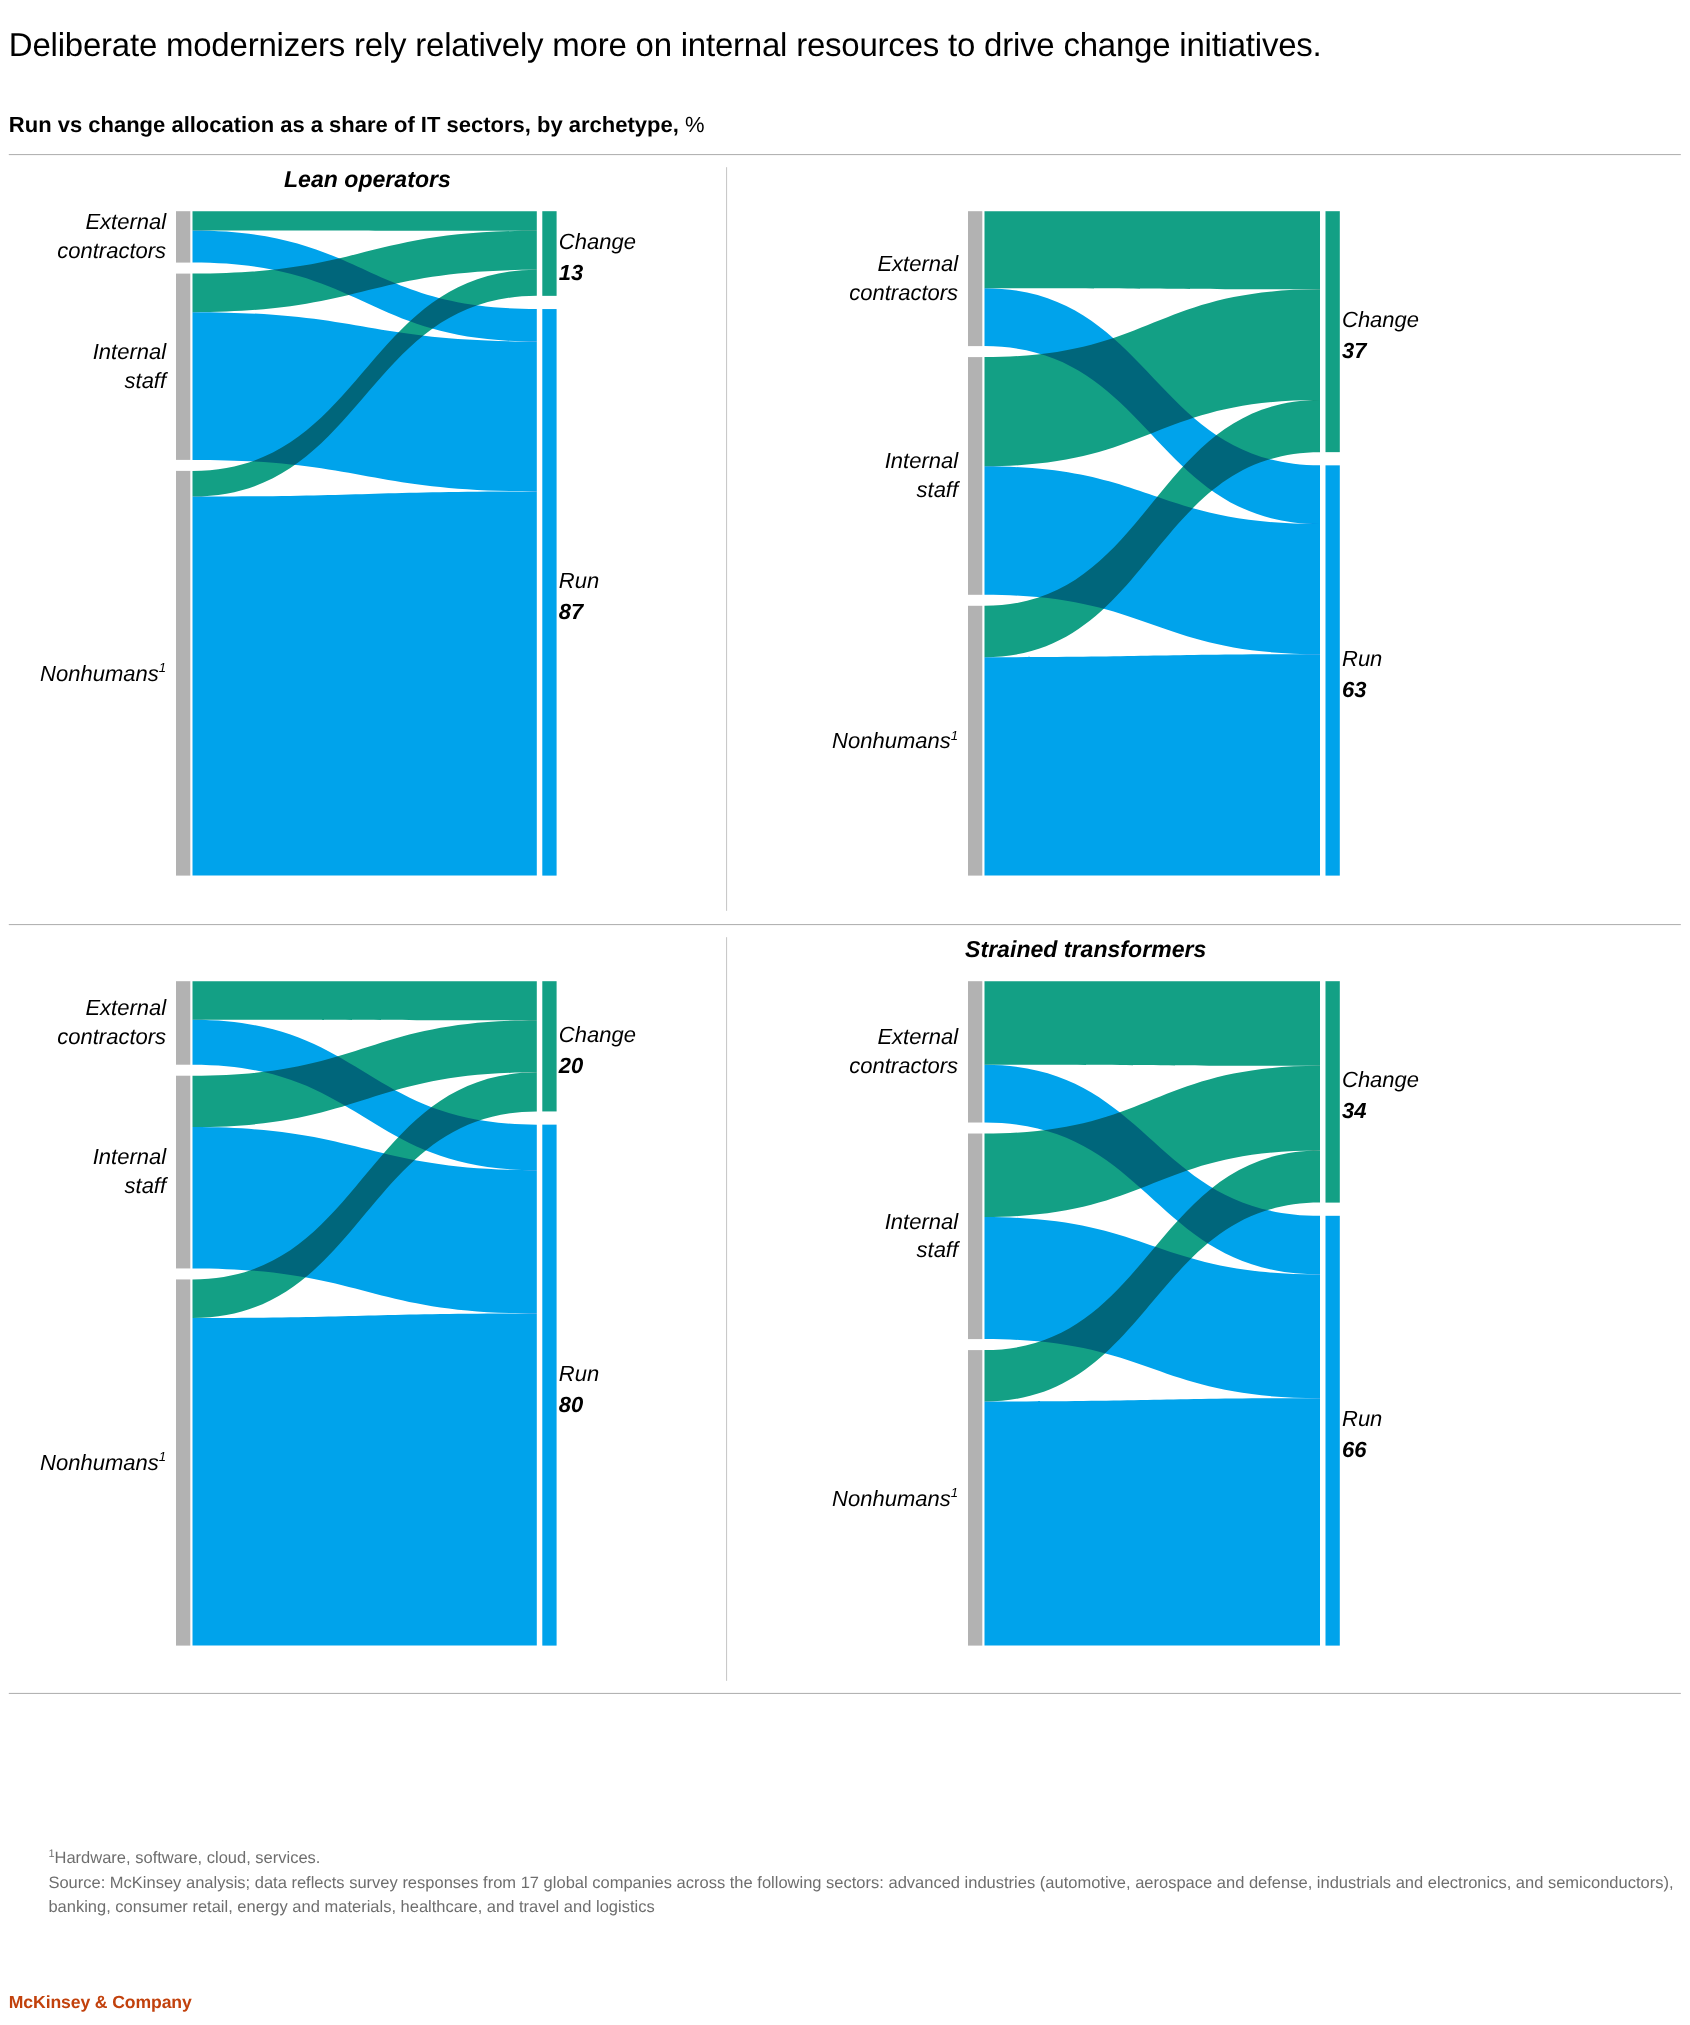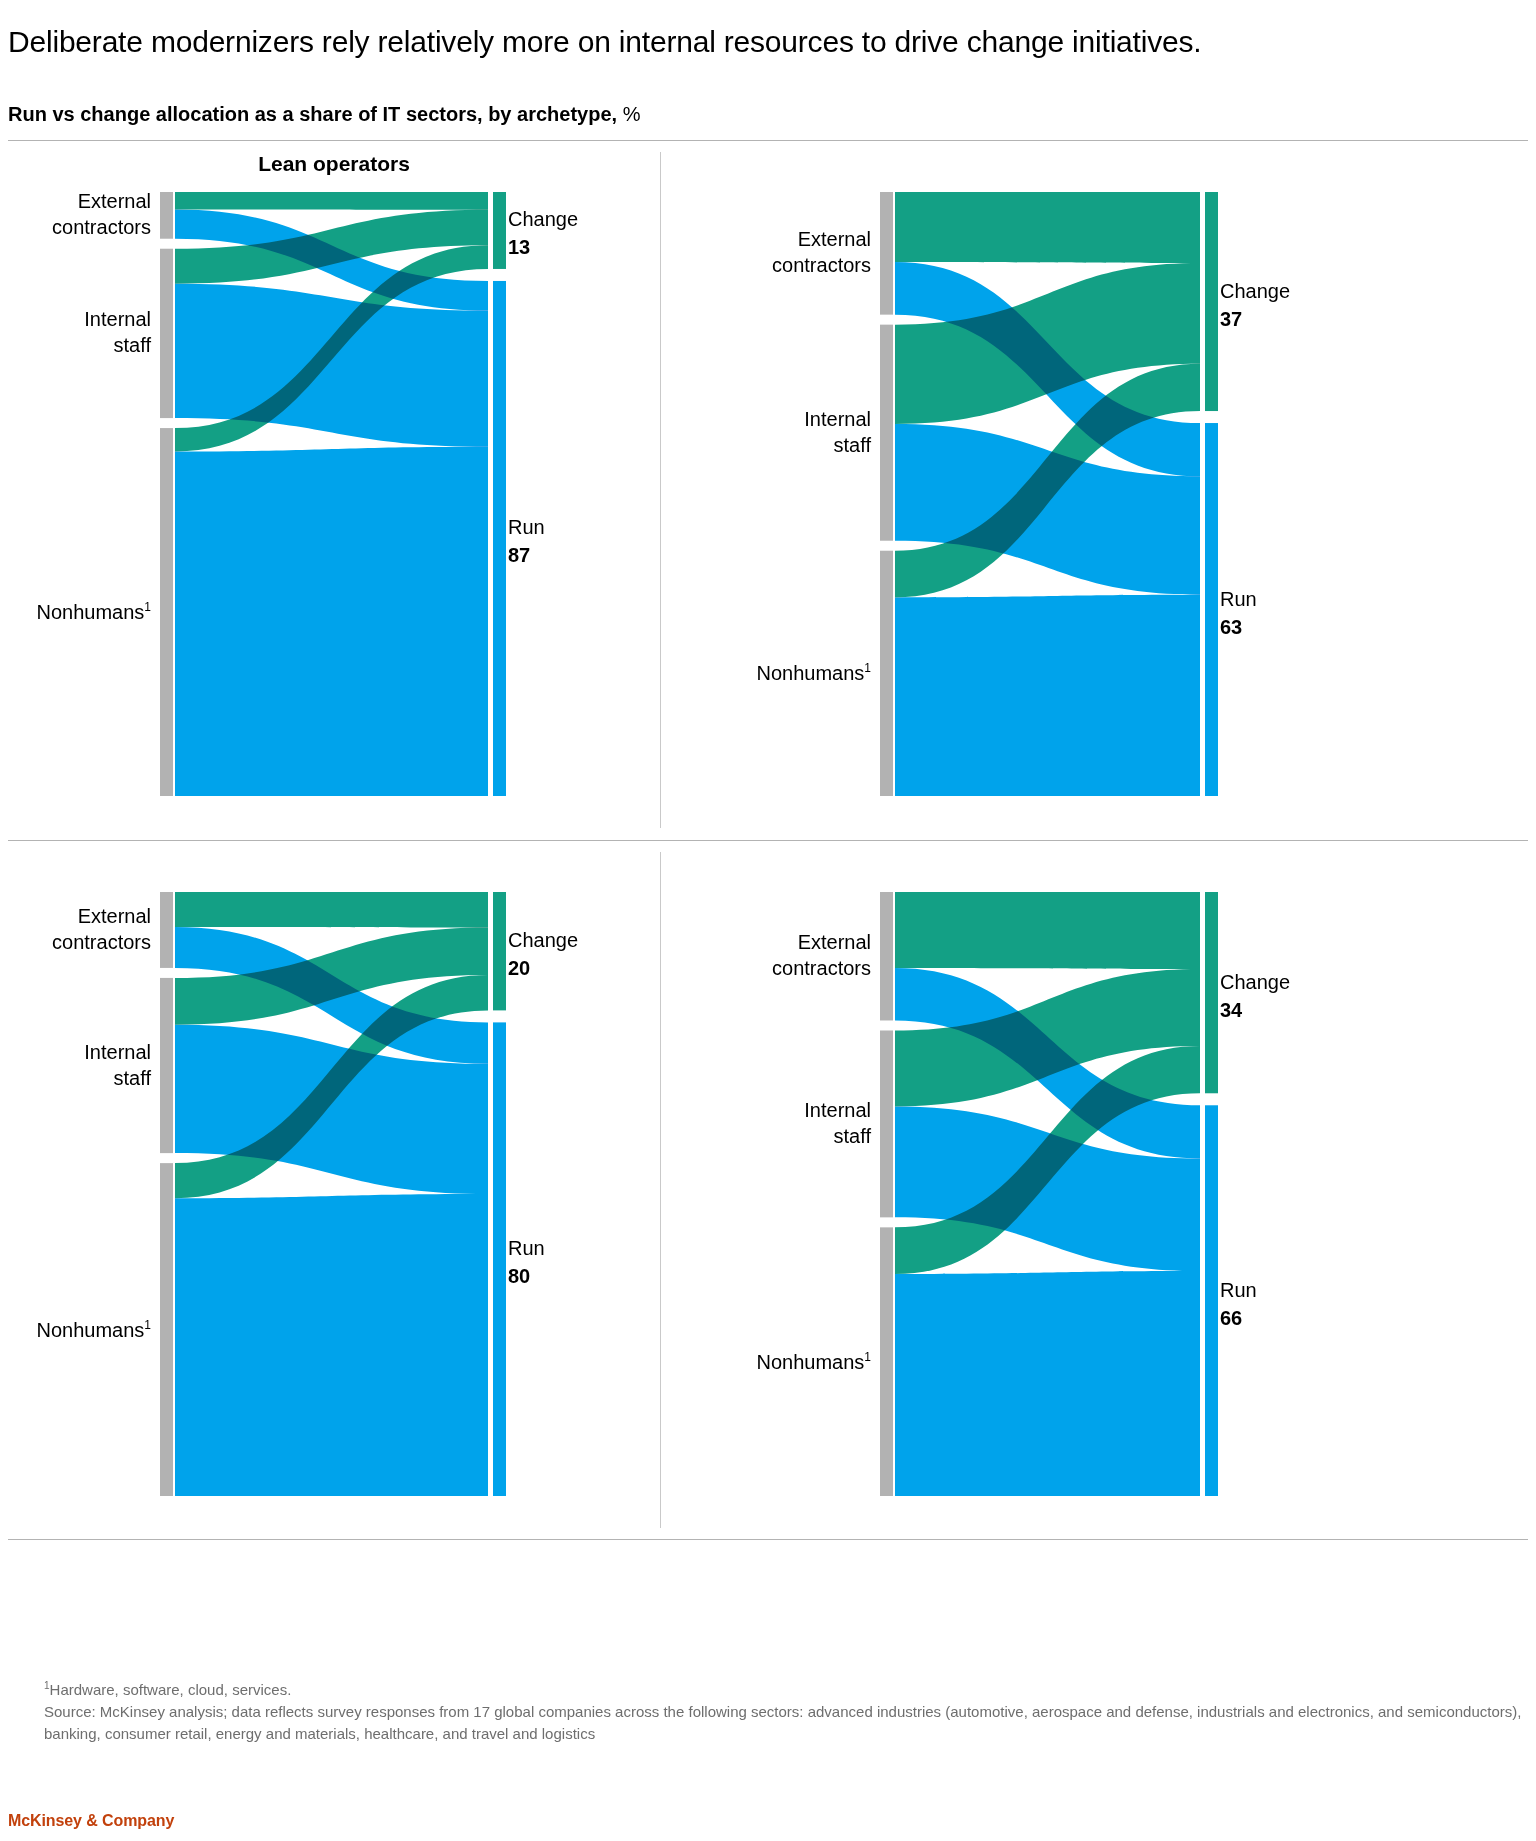--- a/index.html
+++ b/index.html
@@ -24,21 +24,21 @@
     position:relative;margin-top:14px;
     width:1520px;height:1400px;
   }
   .hline{
     position:absolute;left:0;right:0;height:1px;background:#b3b3b3;
   }
   .vline{
     position:absolute;width:1px;background:#c9c9c9;
   }
 
-  .panel{position:absolute;}
+  .panel{position:absolute;font-style:italic;}
   .panel-title{
     position:absolute;top:0;width:100%;text-align:center;
     font-size:21px;font-weight:700;color:#000;
   }
   .sankey-wrap{position:absolute;top:34px;left:0;}
   svg{display:block;overflow:visible;}
 
   .node-label{
     font-family:"Liberation Sans", sans-serif;
     font-size:20px;fill:#000;
@@ -154,20 +154,21 @@
             <text x="143" y="443.56" text-anchor="end" class="node-label"><tspan x="143" dy="7">Nonhumans</tspan><tspan dy="-8" class="sup">1</tspan></text>
             <text x="500" y="61.2" class="node-label">Change</text>
             <text x="500" y="89.2" class="node-value">20</text>
             <text x="500" y="369.2" class="node-label">Run</text>
             <text x="500" y="397.2" class="node-value">80</text>
           </svg>
         </div>
     </div>
 
     <div class="panel" id="panel-3" style="left:653px;top:712px;width:652px;height:676px;">
+      <div class="panel-title">Strained transformers</div>
       <div class="sankey-wrap">
           <svg width="652" height="640" viewBox="653 0 652 640">
             <g>
               <path d="M887,6 C1039.5,6 1039.5,6 1192,6 L1192,82.96 C1039.5,82.96 1039.5,81.92 887,81.92 Z" fill="#13a085" style="mix-blend-mode: multiply;"></path>
               <path d="M887,81.92 C1039.5,81.92 1039.5,219.28 1192,219.28 L1192,272.56 C1039.5,272.56 1039.5,134.48000000000002 887,134.48000000000002 Z" fill="#00a3eb" style="mix-blend-mode: multiply;"></path>
               <path d="M887,144.48 C1039.5,144.48 1039.5,82.96 1192,82.96 L1192,159.92 C1039.5,159.92 1039.5,220.39999999999998 887,220.39999999999998 Z" fill="#13a085" style="mix-blend-mode: multiply;"></path>
               <path d="M887,220.39999999999998 C1039.5,220.39999999999998 1039.5,272.56 1192,272.56 L1192,385.04 C1039.5,385.04 1039.5,331.35999999999996 887,331.35999999999996 Z" fill="#00a3eb" style="mix-blend-mode: multiply;"></path>
               <path d="M887,341.36 C1039.5,341.36 1039.5,159.92 1192,159.92 L1192,207.27999999999997 C1039.5,207.27999999999997 1039.5,388.08000000000004 887,388.08000000000004 Z" fill="#13a085" style="mix-blend-mode: multiply;"></path>
               <path d="M887,388.08000000000004 C1039.5,388.08000000000004 1039.5,385.04 1192,385.04 L1192,610 C1039.5,610 1039.5,610 887,610 Z" fill="#00a3eb" style="mix-blend-mode: multiply;"></path>
             </g>

